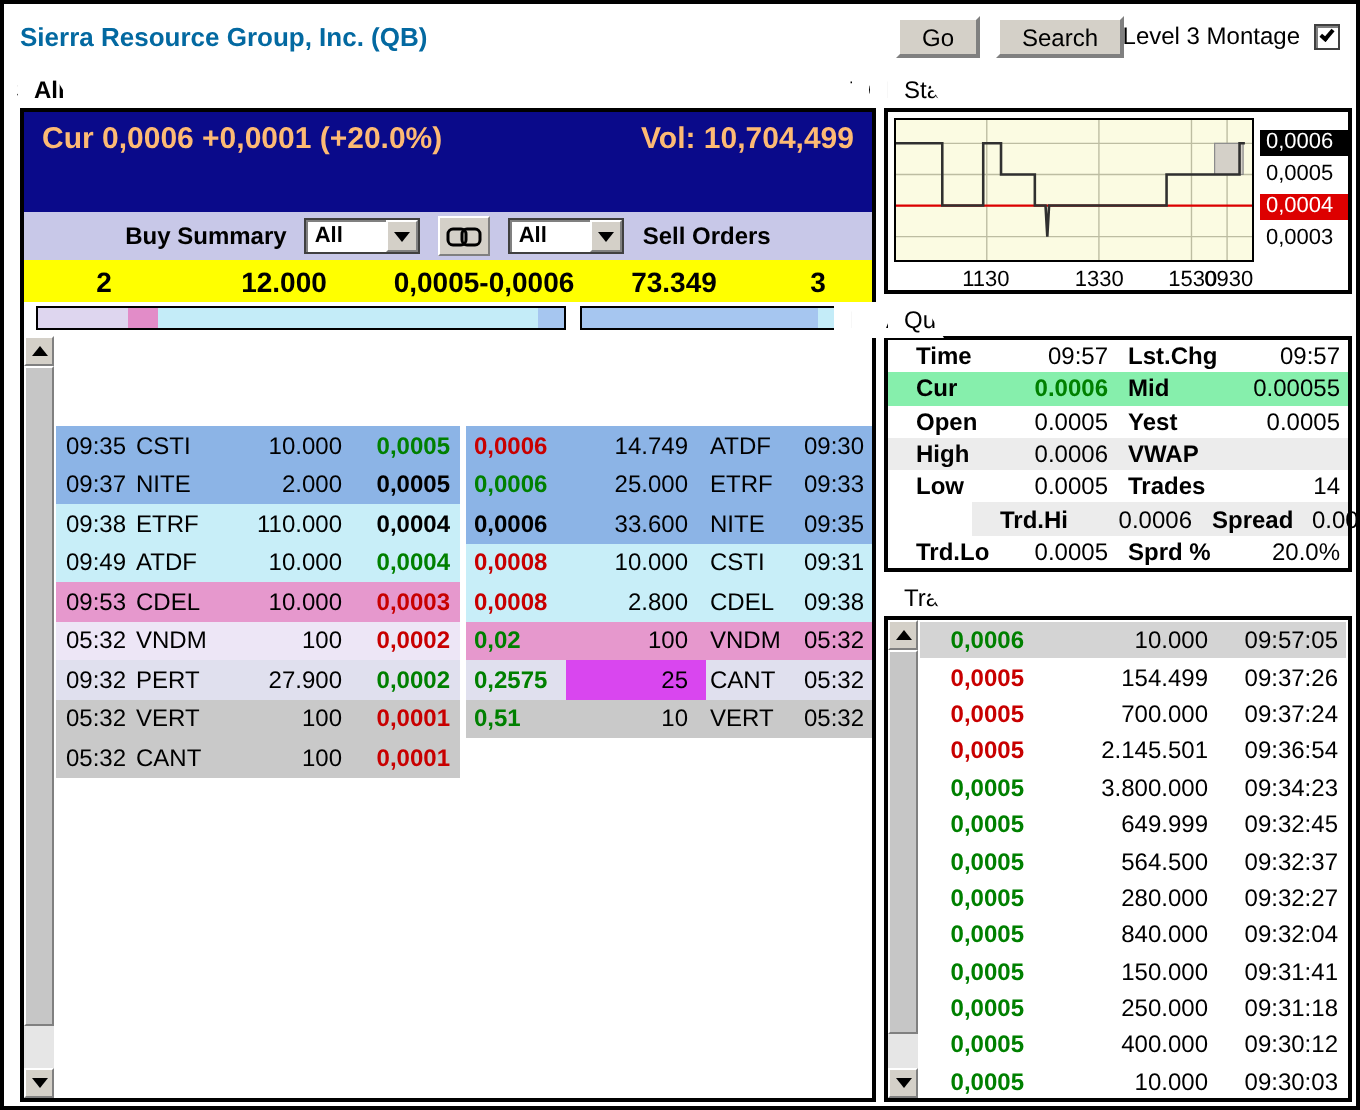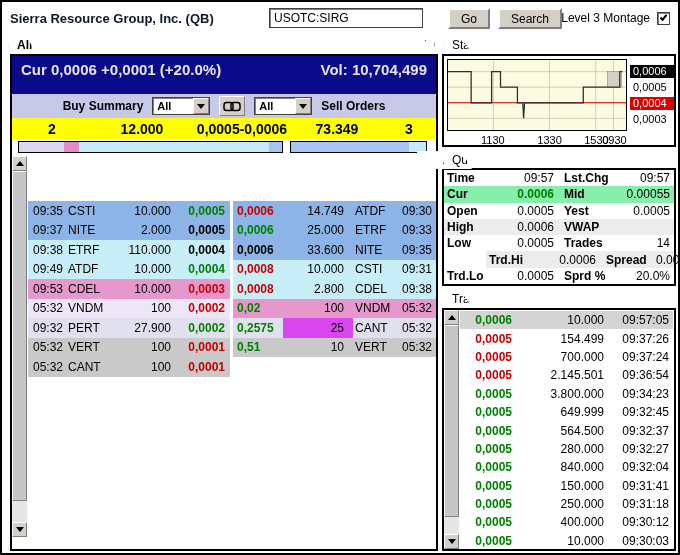--- a/index.html
+++ b/index.html
@@ -1,20 +1,20 @@
 <!DOCTYPE html>
 <html><head>
 <meta charset="utf-8">
 <style>
   * { margin:0; padding:0; box-sizing:border-box; }
   body { background:#ffffff; font-family:"Liberation Sans", sans-serif; }
   .window { position:relative; width:680px; height:555px; border:2px solid #000; background:#fff; overflow:hidden; }
 
   
-  .title { position:absolute; left:8px; top:9px; font-size:13px; font-weight:bold; color:#0f172a; }
+  .title { position:absolute; left:8px; top:9px; font-size:13px; font-weight:bold; color:#0369a1; }
   .ticker-input { position:absolute; left:267px; top:6px; width:154px; height:20px; border:1px solid #404040;
                   box-shadow:inset 1px 1px 0 #808080; font-size:12px; padding:0 4px; font-family:"Liberation Sans",sans-serif; }
   .btn3d { position:absolute; height:21px; background:#D4D0C8; border-top:2px solid #fff; border-left:2px solid #fff;
            border-right:2px solid #808080; border-bottom:2px solid #808080; font-size:12px; text-align:center;
            font-family:"Liberation Sans",sans-serif; cursor:default; line-height:16px; }
   .go-btn { left:446px; top:6px; width:42px; }
   .search-btn { left:496px; top:6px; width:64px; }
   .montage-toggle { position:absolute; right:8px; top:9px; display:flex; align-items:center; gap:7px; font-size:12px; }
   .checkbox { width:13px; height:13px; background:#fff; border:1px solid #404040; box-shadow:inset 1px 1px 0 #808080; position:relative; }
   .checkbox .mark { position:absolute; left:2px; top:2px; width:7px; height:4px; border-left:2px solid #000; border-bottom:2px solid #000; transform:rotate(-50deg); }
@@ -23,21 +23,21 @@
   .tabs { position:absolute; display:flex; height:19px; }
   .tab { position:relative; height:19px; margin-right:-9px; }
   .tab-outer { height:100%; background:#000; clip-path:polygon(0 0, calc(100% - 11px) 0, 100% 100%, 0 100%); }
   .tab-inner { position:absolute; left:1px; top:1px; right:1px; bottom:0; background:#fff;
                clip-path:polygon(0 0, calc(100% - 11px) 0, 100% 100%, 0 100%);
                font-size:12px; line-height:18px; padding:0 20px 0 8px; white-space:nowrap; }
   .tab.active .tab-inner { font-weight:bold; }
 
   
   .montage { position:absolute; left:8px; top:52px; width:428px; height:497px; border:2px solid #000; background:#fff; }
-  .blue-header { height:38px; background:#0A0A8A; color:#e5e5e5; display:flex; justify-content:space-between;
+  .blue-header { height:50px; background:#0A0A8A; color:#fdba74; display:flex; justify-content:space-between;
                  padding:5px 9px; font-size:15px; font-weight:bold; }
   .controls { height:24px; background:#C8C8E8; display:flex; align-items:center; justify-content:center; gap:9px;
               font-size:12px; font-weight:bold; }
   .combo { width:58px; height:18px; background:#fff; border:1px solid #404040; box-shadow:inset 1px 1px 0 #808080;
            display:flex; align-items:center; justify-content:space-between; }
   .combo .combo-label { font-size:11px; font-weight:bold; padding-left:4px; }
   .combo .combo-btn { width:16px; height:16px; background:#D4D0C8; border-top:1px solid #fff; border-left:1px solid #fff;
                       border-right:1px solid #808080; border-bottom:1px solid #808080; display:flex; align-items:center; justify-content:center; }
   .tri-down { width:0; height:0; border-left:4px solid transparent; border-right:4px solid transparent; border-top:5px solid #000; }
   .tri-up { width:0; height:0; border-left:4px solid transparent; border-right:4px solid transparent; border-bottom:5px solid #000; }
@@ -79,39 +79,38 @@
   .plot { position:absolute; left:3px; top:3px; width:180px; height:72px; border:1px solid #000; background:#FBFBE2; }
   .plot svg { display:block; width:100%; height:100%; }
   .ylab { position:absolute; left:186px; width:44px; height:13px; font-size:11px; line-height:13px; padding-left:3px; }
   .ylab.inv-black { background:#000; color:#fff; }
   .ylab.inv-red { background:#DD0000; color:#fff; }
   .xlab { position:absolute; top:78px; width:30px; text-align:center; font-size:11px; }
 
   .quote-box { position:absolute; left:440px; top:166px; width:234px; height:118px; border:2px solid #000; background:#fff;
                display:flex; flex-direction:column; }
   .quote-row { flex:1; display:grid; grid-template-columns:50px 62px 58px 1fr; align-items:center; font-size:12px; }
-  .quote-row .ql { font-weight:bold; padding-left:3px; white-space:nowrap; }
+  .quote-row .ql { font-weight:bold; padding-left:14px; white-space:nowrap; }
   .quote-row .qv { text-align:right; padding-right:2px; white-space:nowrap; }
   .quote-row .qv2 { padding-right:4px; }
   .quote-row .ql2 { padding-left:8px; }
 
   .trades-box { position:absolute; left:440px; top:306px; width:234px; height:243px; border:2px solid #000; background:#fff; }
   .trades-rows { position:absolute; left:16px; top:1px; right:1px; }
   .trade-row { display:grid; grid-template-columns:52px 96px 1fr; height:18.4px; align-items:center; font-size:12px; }
   .t-price { text-align:right; font-weight:bold; }
   .t-size { text-align:right; padding-right:4px; }
   .t-time { text-align:right; padding-right:4px; }
 </style>
 </head>
 <body>
 
 <div class="window">
 
   <div class="title">Sierra Resource Group, Inc. (QB)</div>
-  <input class="ticker-input" value="USOTC:SIRG" style="">
   <button class="btn3d go-btn">Go</button>
   <button class="btn3d search-btn">Search</button>
   <div class="montage-toggle">
     <span>Level 3 Montage</span>
     <span class="checkbox">
         <span class="mark"></span>
       </span>
   </div>
 
   <div class="tabs" style="left:6px; top:33px;">

